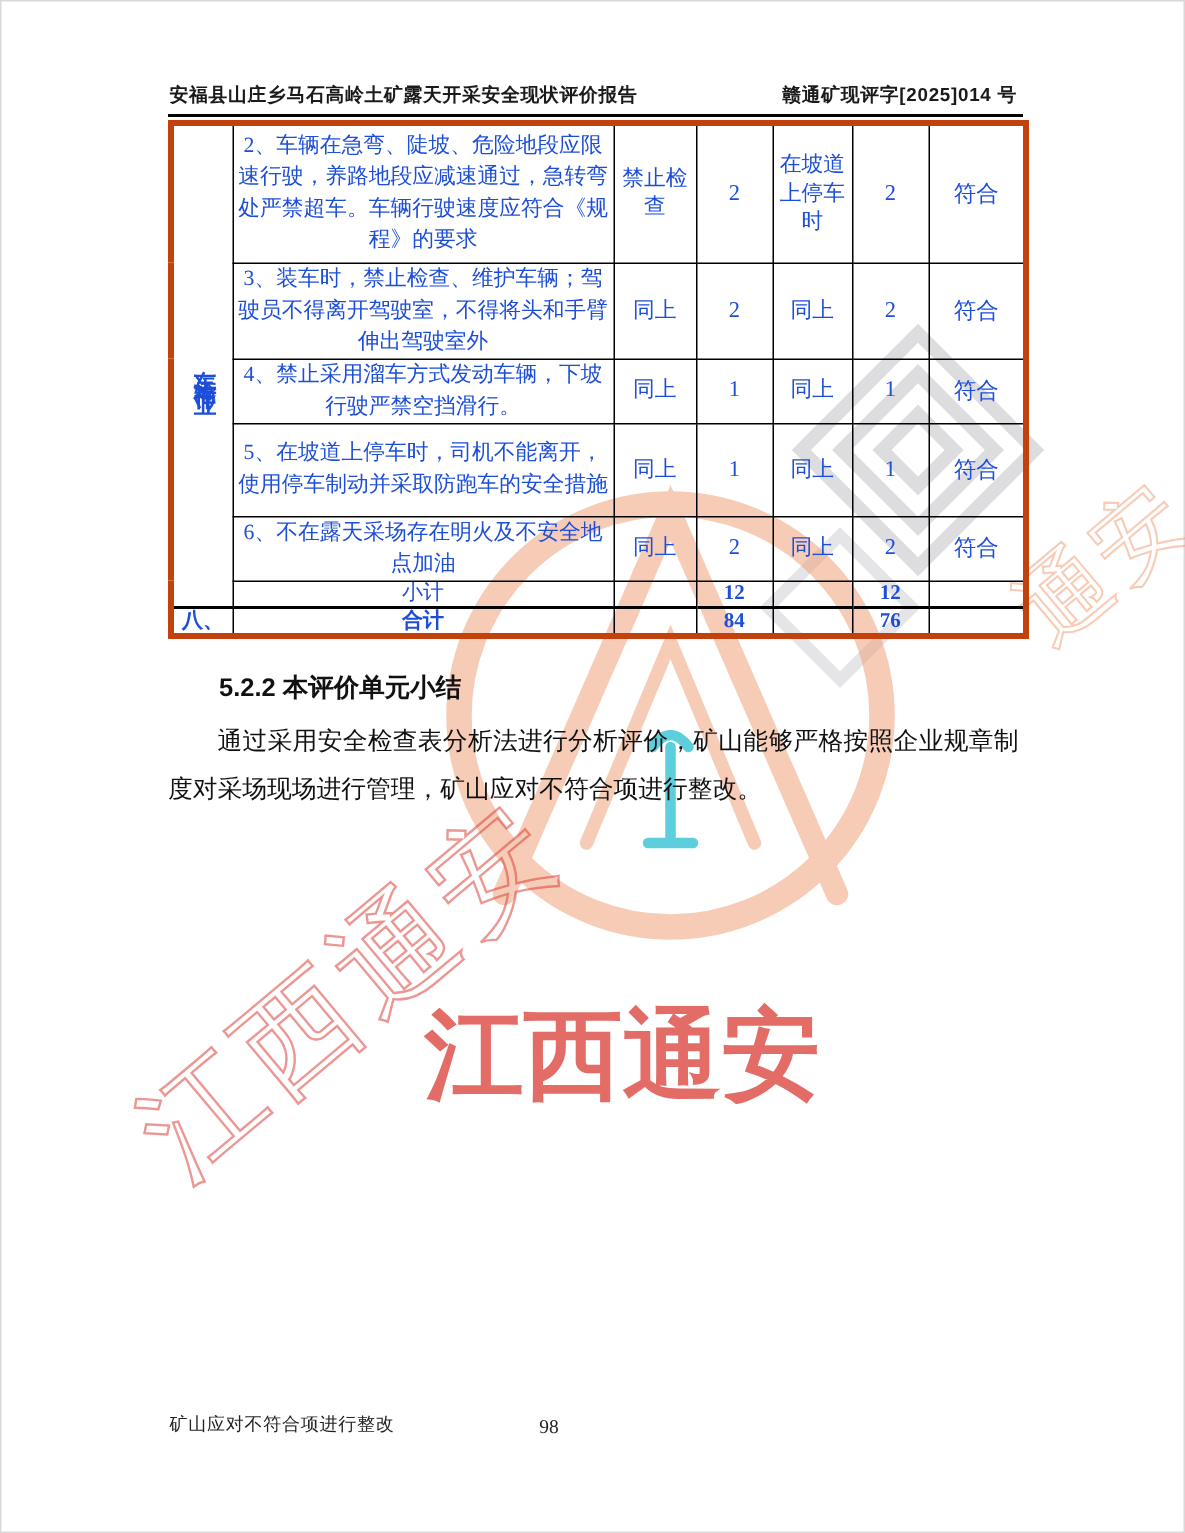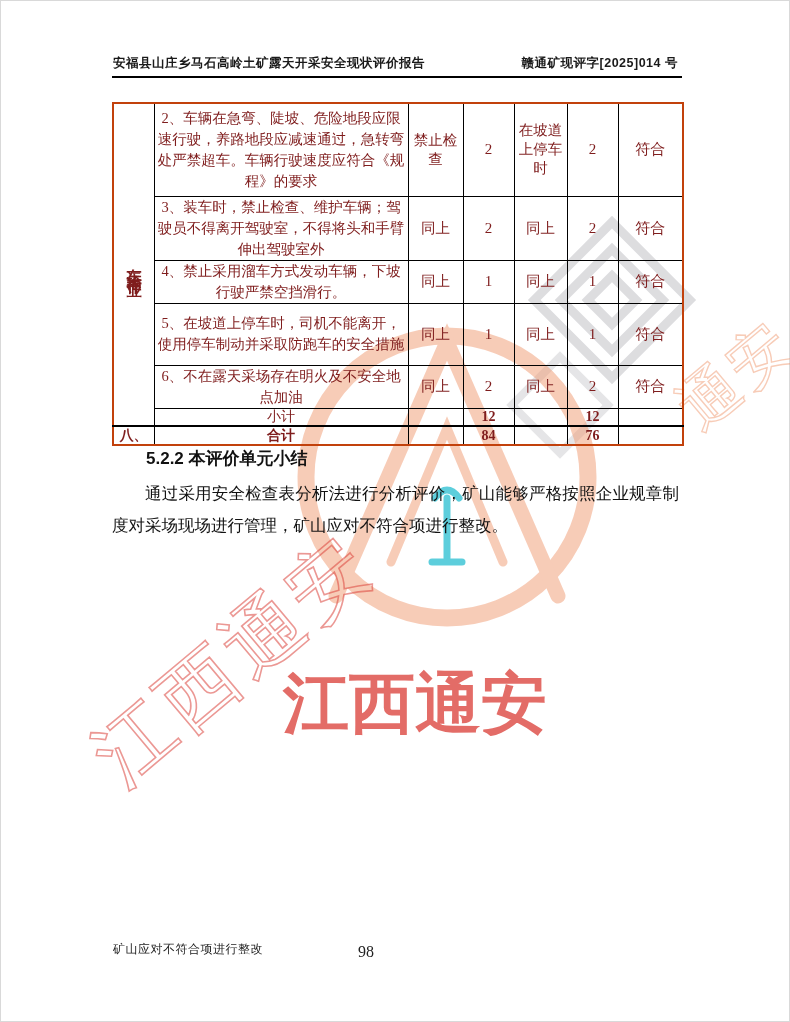--- a/index.html
+++ b/index.html
@@ -11,24 +11,24 @@
   .layer-watermark{position:absolute;inset:0;z-index:0;pointer-events:none;}
   .layer-content{position:absolute;inset:0;z-index:1;}
 
   
   .hdr-left{position:absolute;left:113px;top:55px;font-size:12.5px;font-weight:700;letter-spacing:0.5px;}
   .hdr-right{position:absolute;right:112px;top:55px;font-size:12.5px;font-weight:700;letter-spacing:0.5px;}
   .hdr-rule{position:absolute;left:112px;top:76px;width:570px;height:2px;background:#000;}
 
   
   table.checklist{
-    position:absolute;left:112px;top:102px;width:570px;
+    position:absolute;left:112px;top:80px;width:570px;
     border-collapse:collapse;table-layout:fixed;
-    border:2px solid #c2410c;
-    font-family:"Liberation Serif",serif;font-size:15px;color:#7f1d1d;
+    border:4px solid #c2410c;
+    font-family:"Liberation Serif",serif;font-size:15px;color:#1d4ed8;
   }
   table.checklist td{border:1px solid #000;text-align:center;vertical-align:middle;padding:0;overflow:hidden;}
   td.desc{text-align:left;padding:1px 4px;line-height:21px;font-size:14.5px;}
   td.group{vertical-align:top;padding-top:3px;}
   .vert{writing-mode:vertical-rl;text-orientation:upright;font-weight:700;font-size:15px;letter-spacing:4px;margin:0 auto;line-height:37px;}
   .small-cell{font-size:14.5px;line-height:19px;}
   tr.subtotal-row td{font-size:14px;line-height:15px;text-align:center;}
   tr.subtotal-row td.num{font-weight:700;}
   tr.total-row td{border-top:2px solid #000;font-weight:700;font-size:14px;line-height:15px;}
 
@@ -41,21 +41,21 @@
   .body-text p{margin:0;text-indent:2em;}
   .seg-bold{font-weight:700;}
   .section-heading{
     margin:0;padding:6px 0 4px 0;text-indent:0;
     font-family:"Liberation Sans",sans-serif;font-weight:700;font-size:17px;line-height:26px;
   }
   .para2{padding-top:2px;}
 
   
   .ftr-company{position:absolute;left:113px;top:941px;font-size:12px;letter-spacing:0.5px;color:#222;}
-  .ftr-page{position:absolute;left:0;top:943px;width:732px;text-align:center;font-size:16px;font-family:"Liberation Serif",serif;color:#222;}
+  .ftr-page{position:absolute;left:0;top:943px;width:732px;text-align:center;font-size:13px;font-family:"Liberation Serif",serif;color:#222;}
 </style>
 </head>
 <body>
 
 <div class="page">
 
   <svg class="layer-watermark" width="790" height="1022" viewBox="0 0 790 1022" xmlns="http://www.w3.org/2000/svg">
 
     <g transform="translate(612,300) rotate(45)" opacity="0.45" fill="none" stroke="#b4b4ba" stroke-width="9">
       <rect x="-55" y="-55" width="110" height="110"></rect>

